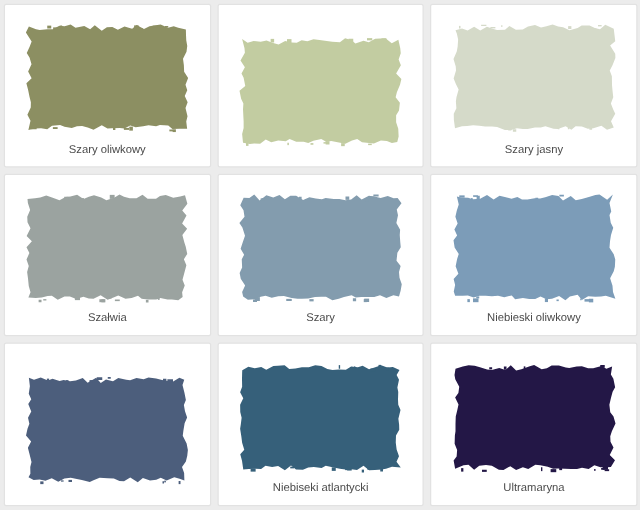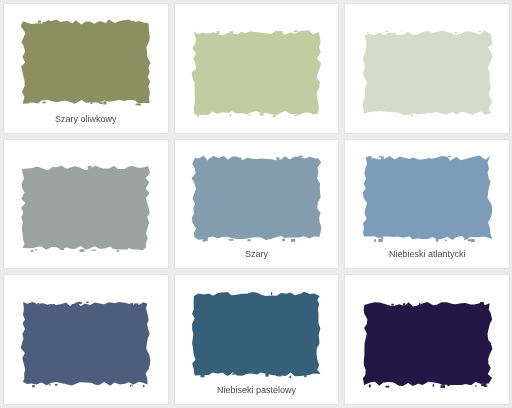--- a/index.html
+++ b/index.html
@@ -128,20 +128,21 @@
           <rect x="85.3" y="82.8" width="1.2" height="2.6" fill="#d5dac9"></rect>
           <rect x="117.4" y="2.0" width="2.9" height="1.1" fill="#d5dac9"></rect>
           <rect x="49.3" y="85.4" width="2.7" height="2.0" fill="#d5dac9"></rect>
           <rect x="39.8" y="2.3" width="1.2" height="1.1" fill="#d5dac9"></rect>
           <rect x="45.4" y="83.2" width="2.8" height="3.1" fill="#d5dac9"></rect>
           <rect x="110.5" y="83.5" width="2.2" height="2.3" fill="#d5dac9"></rect>
           <rect x="23.9" y="1.8" width="4.2" height="1.0" fill="#d5dac9"></rect>
           <rect x="6.2" y="2.7" width="1.2" height="2.1" fill="#d5dac9"></rect>
         </svg>
       </div>
+      <div class="swatch-label">Szary jasny</div>
     </div>
     <div class="swatch-card">
       <div class="swatch-paint-wrap">
         <svg class="swatch-paint" viewBox="0 0 133 88" preserveAspectRatio="none">
           <path d="M 3.0 5.1 L 9.0 4.5 L 13.2 4.0 L 18.0 2.4 L 23.2 4.2 L 28.6 6.2 L 33.4 3.5 L 37.3 3.2 L 42.7 1.7 L 47.8 5.1 L 52.1 3.3 L 56.2 2.2 L 62.0 3.9 L 66.1 6.2 L 72.3 4.2 L 76.6 1.5 L 80.2 3.4 L 84.8 4.6 L 90.2 4.6 L 95.0 1.7 L 99.1 4.9 L 105.8 5.0 L 109.0 2.7 L 113.6 1.9 L 119.6 4.1 L 125.1 3.2 L 129.0 2.1 L 130.9 8.9 L 126.8 14.3 L 130.2 18.3 L 126.7 24.7 L 130.7 29.0 L 126.9 34.0 L 128.5 40.0 L 129.6 43.4 L 130.8 49.1 L 128.1 53.3 L 130.1 58.2 L 128.5 64.1 L 127.0 69.8 L 128.8 74.3 L 126.7 79.8 L 127.1 83.6 L 123.6 86.2 L 118.5 85.6 L 115.0 85.5 L 109.3 84.3 L 106.0 85.6 L 99.3 85.5 L 94.3 84.9 L 91.4 82.5 L 86.3 84.3 L 81.4 84.9 L 75.6 82.3 L 72.3 83.7 L 67.1 85.8 L 61.5 82.1 L 55.8 84.9 L 52.0 84.8 L 47.7 83.4 L 42.0 85.2 L 36.9 83.2 L 32.6 83.1 L 27.2 85.8 L 22.5 82.6 L 19.1 82.8 L 14.4 84.0 L 9.6 84.3 L 3.7 83.9 L 5.4 79.8 L 4.0 74.8 L 3.4 68.7 L 2.7 63.6 L 4.0 58.7 L 2.2 53.5 L 4.5 48.4 L 2.2 43.8 L 6.5 39.0 L 2.3 34.8 L 5.4 28.6 L 3.0 23.7 L 2.8 19.3 L 5.1 13.9 L 3.3 8.4 Z" fill="#9ba3a0"></path>
           <rect x="107.3" y="83.7" width="1.4" height="2.2" fill="#9ba3a0"></rect>
           <rect x="60.5" y="85.4" width="4.3" height="2.5" fill="#9ba3a0"></rect>
           <rect x="40.9" y="83.2" width="4.1" height="2.9" fill="#9ba3a0"></rect>
           <rect x="66.3" y="83.0" width="3.9" height="1.9" fill="#9ba3a0"></rect>
           <rect x="97.7" y="85.9" width="2.1" height="2.5" fill="#9ba3a0"></rect>
@@ -149,20 +150,21 @@
           <rect x="11.9" y="85.8" width="2.3" height="2.2" fill="#9ba3a0"></rect>
           <rect x="45.4" y="4.5" width="2.8" height="1.7" fill="#9ba3a0"></rect>
           <rect x="15.6" y="85.3" width="2.5" height="1.1" fill="#9ba3a0"></rect>
           <rect x="72.9" y="85.6" width="3.9" height="1.3" fill="#9ba3a0"></rect>
           <rect x="32.4" y="3.4" width="3.3" height="2.6" fill="#9ba3a0"></rect>
           <rect x="62.1" y="85.4" width="3.2" height="2.7" fill="#9ba3a0"></rect>
           <rect x="21.2" y="5.0" width="2.0" height="1.3" fill="#9ba3a0"></rect>
           <rect x="68.8" y="1.9" width="3.9" height="3.2" fill="#9ba3a0"></rect>
         </svg>
       </div>
+      <div class="swatch-label">Szałwia</div>
     </div>
     <div class="swatch-card">
       <div class="swatch-paint-wrap">
         <svg class="swatch-paint" viewBox="0 0 133 88" preserveAspectRatio="none">
           <path d="M 4.9 4.1 L 9.5 4.3 L 13.4 1.6 L 17.7 6.4 L 23.1 2.1 L 28.6 4.0 L 33.6 2.0 L 37.9 5.4 L 42.3 2.6 L 46.9 2.5 L 52.5 5.9 L 57.5 3.8 L 62.6 4.7 L 67.5 5.3 L 70.5 4.4 L 77.0 5.1 L 81.5 5.2 L 86.4 6.2 L 90.9 5.5 L 95.3 2.2 L 99.3 5.6 L 105.1 2.5 L 109.5 3.1 L 114.5 4.4 L 120.2 2.8 L 124.9 4.5 L 128.1 4.3 L 131.2 8.6 L 127.4 13.6 L 128.4 18.1 L 127.1 24.4 L 130.1 29.7 L 129.8 34.0 L 130.2 39.5 L 130.6 43.7 L 127.9 48.2 L 127.2 54.5 L 130.5 58.8 L 129.2 63.5 L 129.6 68.1 L 131.4 73.3 L 130.5 78.6 L 129.2 83.1 L 124.7 82.2 L 119.1 84.4 L 114.0 82.2 L 109.4 83.6 L 105.3 83.5 L 99.1 83.6 L 94.6 84.0 L 91.3 82.1 L 85.2 83.5 L 81.0 84.9 L 75.9 86.1 L 70.8 83.4 L 67.1 83.3 L 62.0 83.6 L 56.6 84.7 L 51.5 85.0 L 48.0 85.0 L 43.3 84.4 L 37.1 82.8 L 32.5 83.0 L 27.4 84.2 L 22.5 82.5 L 18.5 83.4 L 13.8 85.3 L 8.3 85.7 L 4.5 83.2 L 3.7 79.5 L 6.1 74.4 L 2.6 69.0 L 1.7 64.3 L 3.7 59.9 L 3.4 53.4 L 5.3 49.8 L 2.5 45.0 L 4.2 39.7 L 6.0 34.6 L 3.9 28.0 L 1.5 24.3 L 5.6 19.3 L 4.8 14.2 L 2.2 10.1 Z" fill="#839cae"></path>
           <rect x="108.7" y="1.6" width="4.2" height="1.6" fill="#839cae"></rect>
           <rect x="39.0" y="85.1" width="4.4" height="1.7" fill="#839cae"></rect>
           <rect x="86.4" y="3.2" width="3.0" height="2.7" fill="#839cae"></rect>
           <rect x="101.4" y="84.9" width="3.9" height="2.7" fill="#839cae"></rect>
           <rect x="102.1" y="4.6" width="2.9" height="2.3" fill="#839cae"></rect>
@@ -192,21 +194,21 @@
           <rect x="103.2" y="84.8" width="1.0" height="1.4" fill="#7c9cb8"></rect>
           <rect x="20.3" y="2.6" width="2.5" height="3.0" fill="#7c9cb8"></rect>
           <rect x="67.3" y="4.2" width="2.2" height="1.6" fill="#7c9cb8"></rect>
           <rect x="20.0" y="83.1" width="2.4" height="1.6" fill="#7c9cb8"></rect>
           <rect x="6.4" y="2.3" width="4.3" height="1.8" fill="#7c9cb8"></rect>
           <rect x="84.2" y="85.6" width="1.8" height="1.3" fill="#7c9cb8"></rect>
           <rect x="15.9" y="4.4" width="1.2" height="1.9" fill="#7c9cb8"></rect>
           <rect x="74.9" y="84.7" width="2.5" height="3.0" fill="#7c9cb8"></rect>
         </svg>
       </div>
-      <div class="swatch-label">Niebieski atlantycki</div>
+      <div class="swatch-label">Niebieski oliwkowy</div>
     </div>
     <div class="swatch-card">
       <div class="swatch-paint-wrap">
         <svg class="swatch-paint" viewBox="0 0 133 88" preserveAspectRatio="none">
           <path d="M 4.1 2.1 L 8.2 3.7 L 13.6 1.9 L 19.3 4.4 L 23.0 2.9 L 28.7 4.8 L 31.9 4.0 L 37.1 4.9 L 41.7 4.3 L 47.2 2.4 L 51.1 6.2 L 57.9 2.1 L 61.6 6.3 L 65.8 3.6 L 71.4 4.9 L 75.6 2.4 L 82.0 3.7 L 85.1 4.2 L 90.2 2.3 L 95.9 3.3 L 99.8 1.9 L 105.9 2.7 L 110.6 3.9 L 114.0 4.5 L 119.2 5.3 L 124.5 2.2 L 128.4 3.8 L 127.0 8.0 L 128.6 14.4 L 129.7 20.0 L 128.1 23.9 L 129.0 28.9 L 130.7 33.9 L 128.7 38.5 L 127.7 44.5 L 127.2 48.5 L 130.3 54.8 L 131.3 59.9 L 130.8 64.5 L 129.7 69.1 L 126.6 73.6 L 128.3 78.4 L 128.5 84.4 L 124.7 83.0 L 120.4 81.8 L 114.3 84.4 L 109.6 82.2 L 106.0 83.8 L 101.0 84.4 L 95.3 82.4 L 91.2 85.7 L 85.2 81.9 L 80.2 84.9 L 76.6 84.7 L 72.1 82.8 L 67.2 82.5 L 60.7 82.2 L 55.8 84.2 L 52.8 85.5 L 46.5 84.0 L 41.5 83.0 L 37.6 82.1 L 32.5 82.8 L 27.6 85.3 L 22.4 82.5 L 17.3 84.5 L 12.7 83.6 L 7.9 83.9 L 3.8 81.8 L 5.3 78.9 L 5.2 73.6 L 6.2 69.5 L 4.7 63.5 L 3.3 58.1 L 5.9 53.1 L 1.8 48.3 L 3.0 43.0 L 4.5 38.9 L 3.4 34.1 L 6.0 29.1 L 3.6 23.2 L 6.0 19.4 L 4.0 14.9 L 4.9 8.9 Z" fill="#4c5e7c"></path>
           <rect x="111.4" y="3.0" width="2.7" height="2.5" fill="#4c5e7c"></rect>
           <rect x="114.9" y="3.4" width="4.5" height="2.4" fill="#4c5e7c"></rect>
           <rect x="58.4" y="1.8" width="4.4" height="2.2" fill="#4c5e7c"></rect>
           <rect x="52.6" y="4.1" width="3.7" height="2.1" fill="#4c5e7c"></rect>
           <rect x="111.0" y="85.0" width="1.2" height="1.8" fill="#4c5e7c"></rect>
@@ -235,21 +237,21 @@
           <rect x="75.4" y="83.9" width="3.2" height="2.8" fill="#36607a"></rect>
           <rect x="114.2" y="85.2" width="2.2" height="2.0" fill="#36607a"></rect>
           <rect x="119.1" y="4.0" width="1.9" height="2.1" fill="#36607a"></rect>
           <rect x="86.1" y="84.2" width="4.4" height="1.9" fill="#36607a"></rect>
           <rect x="99.4" y="85.7" width="1.8" height="3.1" fill="#36607a"></rect>
           <rect x="106.4" y="4.8" width="3.8" height="2.1" fill="#36607a"></rect>
           <rect x="10.5" y="84.8" width="4.0" height="2.5" fill="#36607a"></rect>
           <rect x="81.0" y="2.1" width="1.1" height="2.9" fill="#36607a"></rect>
         </svg>
       </div>
-      <div class="swatch-label">Niebiseki pastelowy</div>
+      <div class="swatch-label">Niebiseki atlantycki</div>
     </div>
     <div class="swatch-card">
       <div class="swatch-paint-wrap">
         <svg class="swatch-paint" viewBox="0 0 133 88" preserveAspectRatio="none">
           <path d="M 3.4 5.0 L 9.2 3.2 L 13.9 2.2 L 18.7 2.5 L 23.0 3.8 L 28.7 5.5 L 32.4 6.0 L 38.4 4.3 L 43.3 6.0 L 47.6 2.2 L 51.9 6.4 L 56.1 5.4 L 62.8 2.9 L 66.3 1.9 L 72.3 5.3 L 76.5 4.6 L 80.3 2.3 L 86.1 2.3 L 91.6 4.0 L 94.4 4.3 L 100.3 3.2 L 104.5 2.9 L 109.5 4.6 L 113.5 4.6 L 120.3 2.8 L 124.1 4.9 L 128.7 3.2 L 127.7 9.6 L 129.7 13.0 L 131.1 19.7 L 129.1 23.3 L 127.8 28.1 L 126.5 33.8 L 127.2 39.7 L 129.8 43.1 L 131.4 48.8 L 128.5 55.0 L 127.2 58.9 L 127.4 63.4 L 129.8 67.9 L 126.8 73.9 L 131.0 78.1 L 127.7 83.5 L 124.8 83.8 L 119.4 83.7 L 114.5 82.1 L 109.9 85.2 L 104.6 84.1 L 100.6 85.1 L 96.0 85.1 L 91.0 85.0 L 85.2 84.7 L 81.5 84.9 L 77.2 83.3 L 71.3 82.2 L 67.3 81.8 L 61.6 85.1 L 57.3 83.7 L 51.9 86.0 L 47.2 82.9 L 41.8 86.0 L 38.1 85.7 L 32.5 82.6 L 27.8 82.0 L 22.4 82.5 L 18.3 85.7 L 13.8 81.8 L 9.8 82.2 L 3.1 84.9 L 1.9 78.3 L 4.3 75.1 L 4.7 70.0 L 2.7 64.9 L 2.9 58.4 L 3.4 55.0 L 3.4 49.0 L 3.6 43.2 L 4.8 38.1 L 5.8 33.6 L 3.1 27.9 L 5.7 24.3 L 6.4 19.4 L 3.2 13.4 L 2.6 10.0 Z" fill="#231746"></path>
           <rect x="114.2" y="85.3" width="1.3" height="1.3" fill="#231746"></rect>
           <rect x="71.8" y="83.8" width="1.1" height="3.1" fill="#231746"></rect>
           <rect x="30.4" y="3.8" width="2.3" height="1.7" fill="#231746"></rect>
           <rect x="122.7" y="85.4" width="3.6" height="1.5" fill="#231746"></rect>
           <rect x="119.9" y="84.4" width="2.9" height="1.4" fill="#231746"></rect>
@@ -257,14 +259,15 @@
           <rect x="121.1" y="83.4" width="4.3" height="2.4" fill="#231746"></rect>
           <rect x="42.1" y="3.2" width="2.1" height="2.6" fill="#231746"></rect>
           <rect x="85.4" y="3.9" width="1.8" height="1.3" fill="#231746"></rect>
           <rect x="119.2" y="2.0" width="3.6" height="2.1" fill="#231746"></rect>
           <rect x="86.4" y="83.4" width="2.3" height="2.7" fill="#231746"></rect>
           <rect x="58.0" y="3.1" width="1.3" height="2.5" fill="#231746"></rect>
           <rect x="7.9" y="84.5" width="1.8" height="2.8" fill="#231746"></rect>
           <rect x="24.6" y="85.8" width="3.8" height="1.7" fill="#231746"></rect>
         </svg>
       </div>
+      <div class="swatch-label">Ultramaryna</div>
     </div>
   </div>
 
 </body></html>

